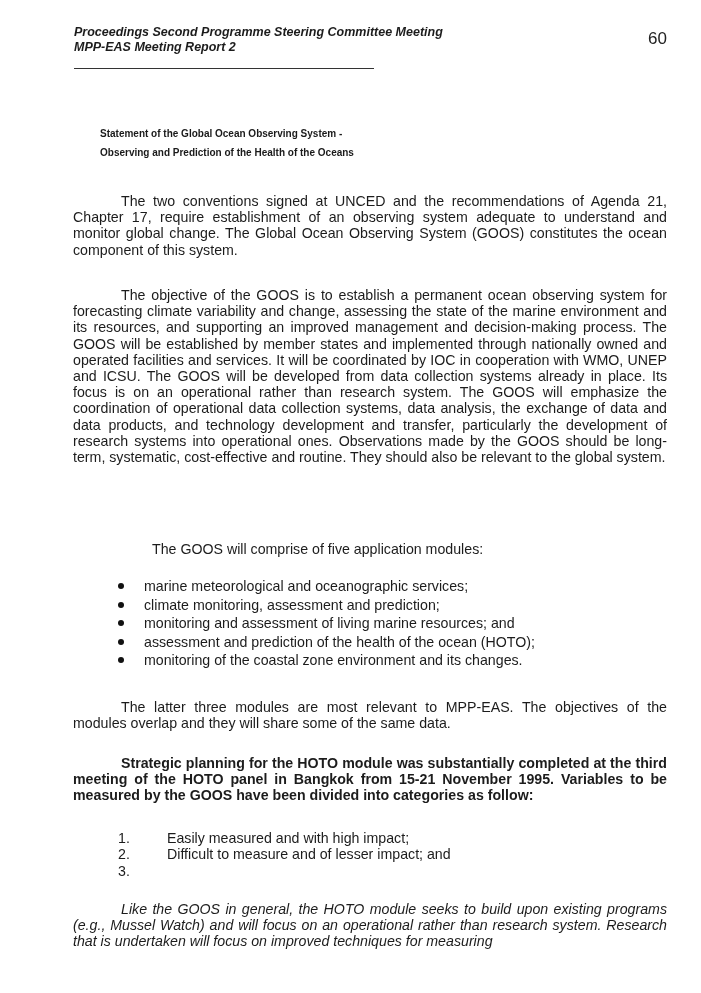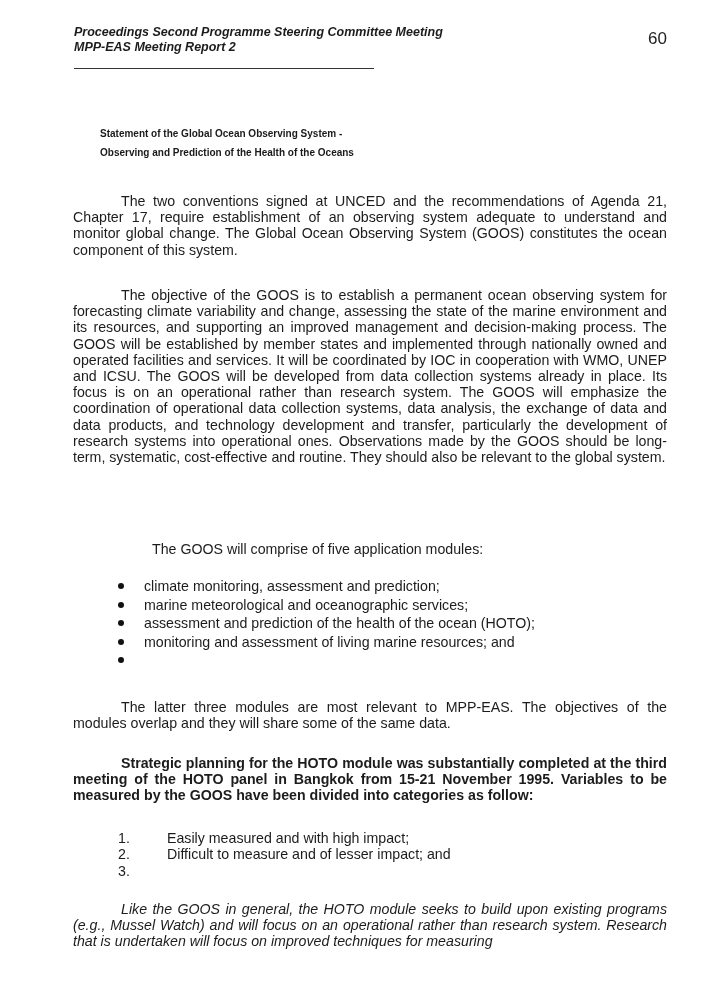--- a/index.html
+++ b/index.html
@@ -62,25 +62,25 @@
     <div>Observing and Prediction of the Health of the Oceans</div>
   </div>
 
   <div class="para" style="top:193px;"><span class="indent"></span><span>The two conventions signed at UNCED and the recommendations of Agenda 21, Chapter 17, require establishment of an observing system adequate to understand and monitor global change.  The Global Ocean Observing System (GOOS) constitutes the ocean component of this system.</span></div>
 
   <div class="para" style="top:287px;"><span class="indent"></span><span>The objective of the GOOS is to establish a permanent ocean observing system for forecasting climate variability and change, assessing the state of the marine environment and its resources, and supporting an improved management and decision-making process.  The GOOS will be established by member states and implemented through nationally owned and operated facilities and services.  It will be coordinated by IOC in cooperation with WMO, UNEP and ICSU.  The GOOS will be developed from data collection systems already in place.  Its focus is on an operational rather than research system.  The GOOS will emphasize the coordination of operational data collection systems, data analysis, the exchange of data and data products, and technology development and transfer, particularly the development of research systems into operational ones.  Observations made by the GOOS should be long-term, systematic, cost-effective and routine.  They should also be relevant to the global system.</span></div>
 
   <div class="intro">The GOOS will comprise of five application modules:</div>
 
   <ul class="bullets">
+    <li><span class="dot"></span><span>marine meteorological and oceanographic services;</span></li>
     <li><span class="dot"></span><span>climate monitoring, assessment and prediction;</span></li>
-    <li><span class="dot"></span><span>marine meteorological and oceanographic services;</span></li>
+    <li><span class="dot"></span><span>monitoring and assessment of living marine resources; and</span></li>
     <li><span class="dot"></span><span>assessment and prediction of the health of the ocean (HOTO);</span></li>
-    <li><span class="dot"></span><span>monitoring and assessment of living marine resources; and</span></li>
-    <li><span class="dot"></span></li>
+    <li><span class="dot"></span><span>monitoring of the coastal zone environment and its changes.</span></li>
   </ul>
 
   <div class="para" style="top:699px;"><span class="indent"></span><span>The latter three modules are most relevant to MPP-EAS.  The objectives of the modules overlap and they will share some of the same data.</span></div>
 
   <div class="para" style="top:755px;font-weight:bold;"><span class="indent"></span><span>Strategic planning for the HOTO module was substantially completed at the third meeting of the HOTO panel in Bangkok from 15-21 November 1995.  Variables to be measured by the GOOS have been divided into categories as follow:</span></div>
 
   <ol class="numbered">
     <li><span class="num">1.</span><span>Easily measured and with high impact;</span></li>
     <li><span class="num">2.</span><span>Difficult to measure and of lesser impact; and</span></li>
     <li><span class="num">3.</span></li>

